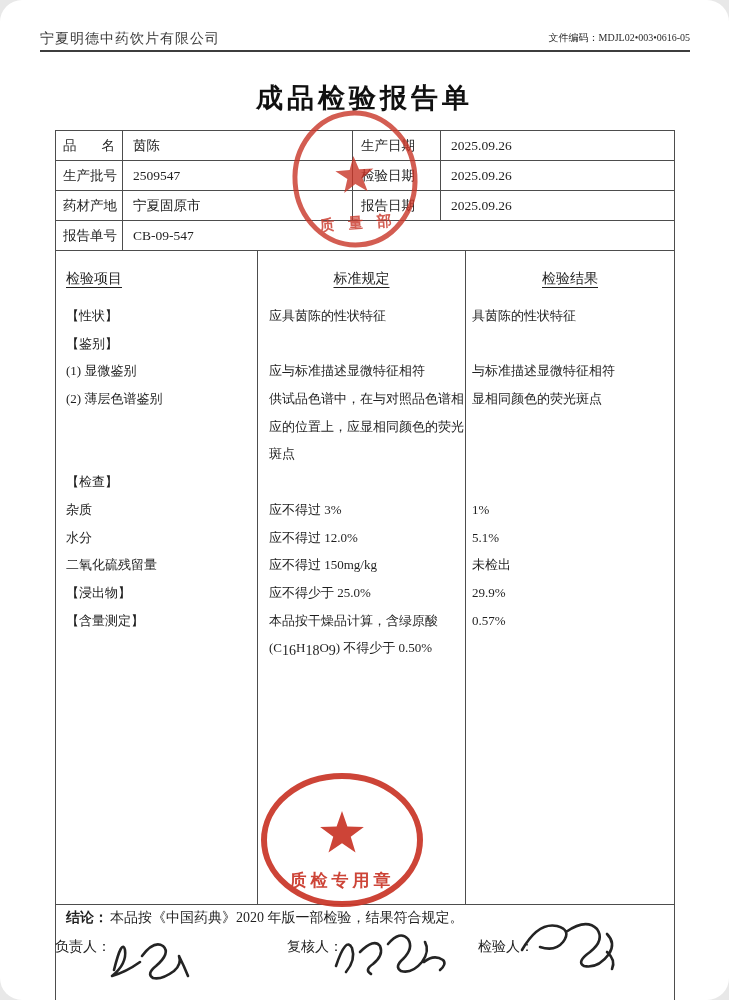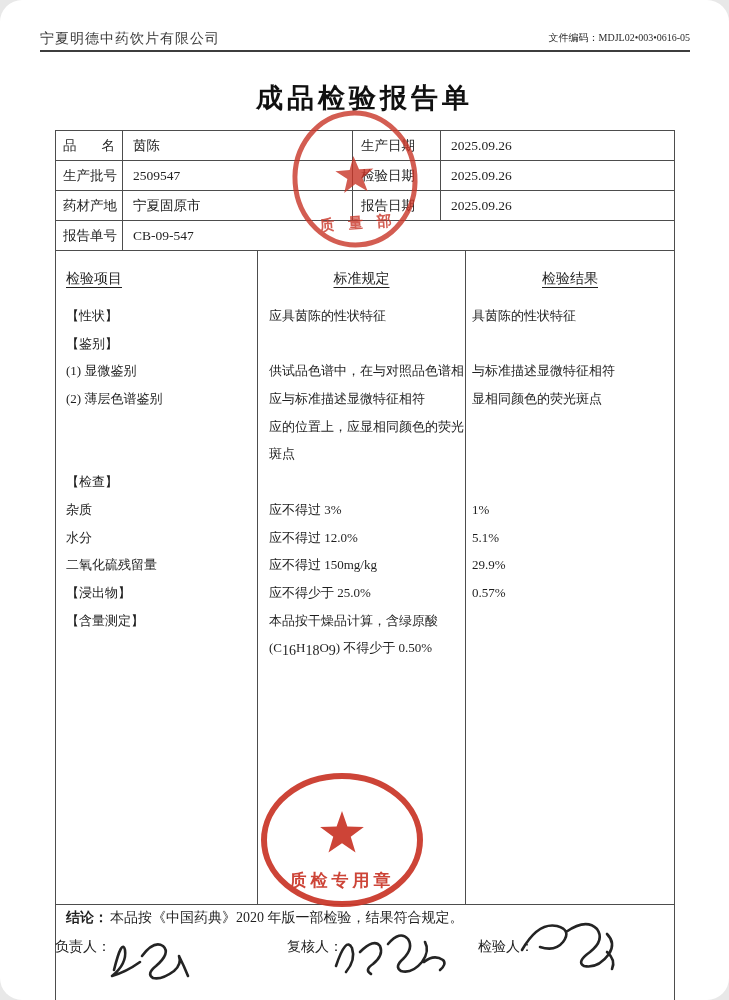--- a/index.html
+++ b/index.html
@@ -127,22 +127,22 @@
           <div class="tline">【含量测定】</div>
         </div>
       </div>
       <div class="tcol c2 b">
         <div class="thead">
             <span>标准规定</span>
           </div>
         <div class="tlines">
           <div class="tline">应具茵陈的性状特征</div>
           <div class="tline"></div>
+          <div class="tline">应与标准描述显微特征相符</div>
           <div class="tline">供试品色谱中，在与对照品色谱相</div>
-          <div class="tline">应与标准描述显微特征相符</div>
           <div class="tline">应的位置上，应显相同颜色的荧光</div>
           <div class="tline">斑点</div>
           <div class="tline"></div>
           <div class="tline">应不得过 3%</div>
           <div class="tline">应不得过 12.0%</div>
           <div class="tline">应不得过 150mg/kg</div>
           <div class="tline">应不得少于 25.0%</div>
           <div class="tline">本品按干燥品计算，含绿原酸</div>
           <div class="tline"><span>(C</span><sub>16</sub><span>H</span><sub>18</sub><span>O</span><sub>9</sub><span>) 不得少于 0.50%</span></div>
         </div>
@@ -154,20 +154,21 @@
         <div class="tlines">
           <div class="tline">具茵陈的性状特征</div>
           <div class="tline"></div>
           <div class="tline">与标准描述显微特征相符</div>
           <div class="tline">显相同颜色的荧光斑点</div>
           <div class="tline"></div>
           <div class="tline"></div>
           <div class="tline"></div>
           <div class="tline">1%</div>
           <div class="tline">5.1%</div>
+          <div class="tline">未检出</div>
           <div class="tline">29.9%</div>
           <div class="tline">0.57%</div>
         </div>
       </div>
     </div>
 
     <div class="conclusion">
       <b>结论：</b>
       <span>本品按《中国药典》2020 年版一部检验，结果符合规定。</span>
     </div>

